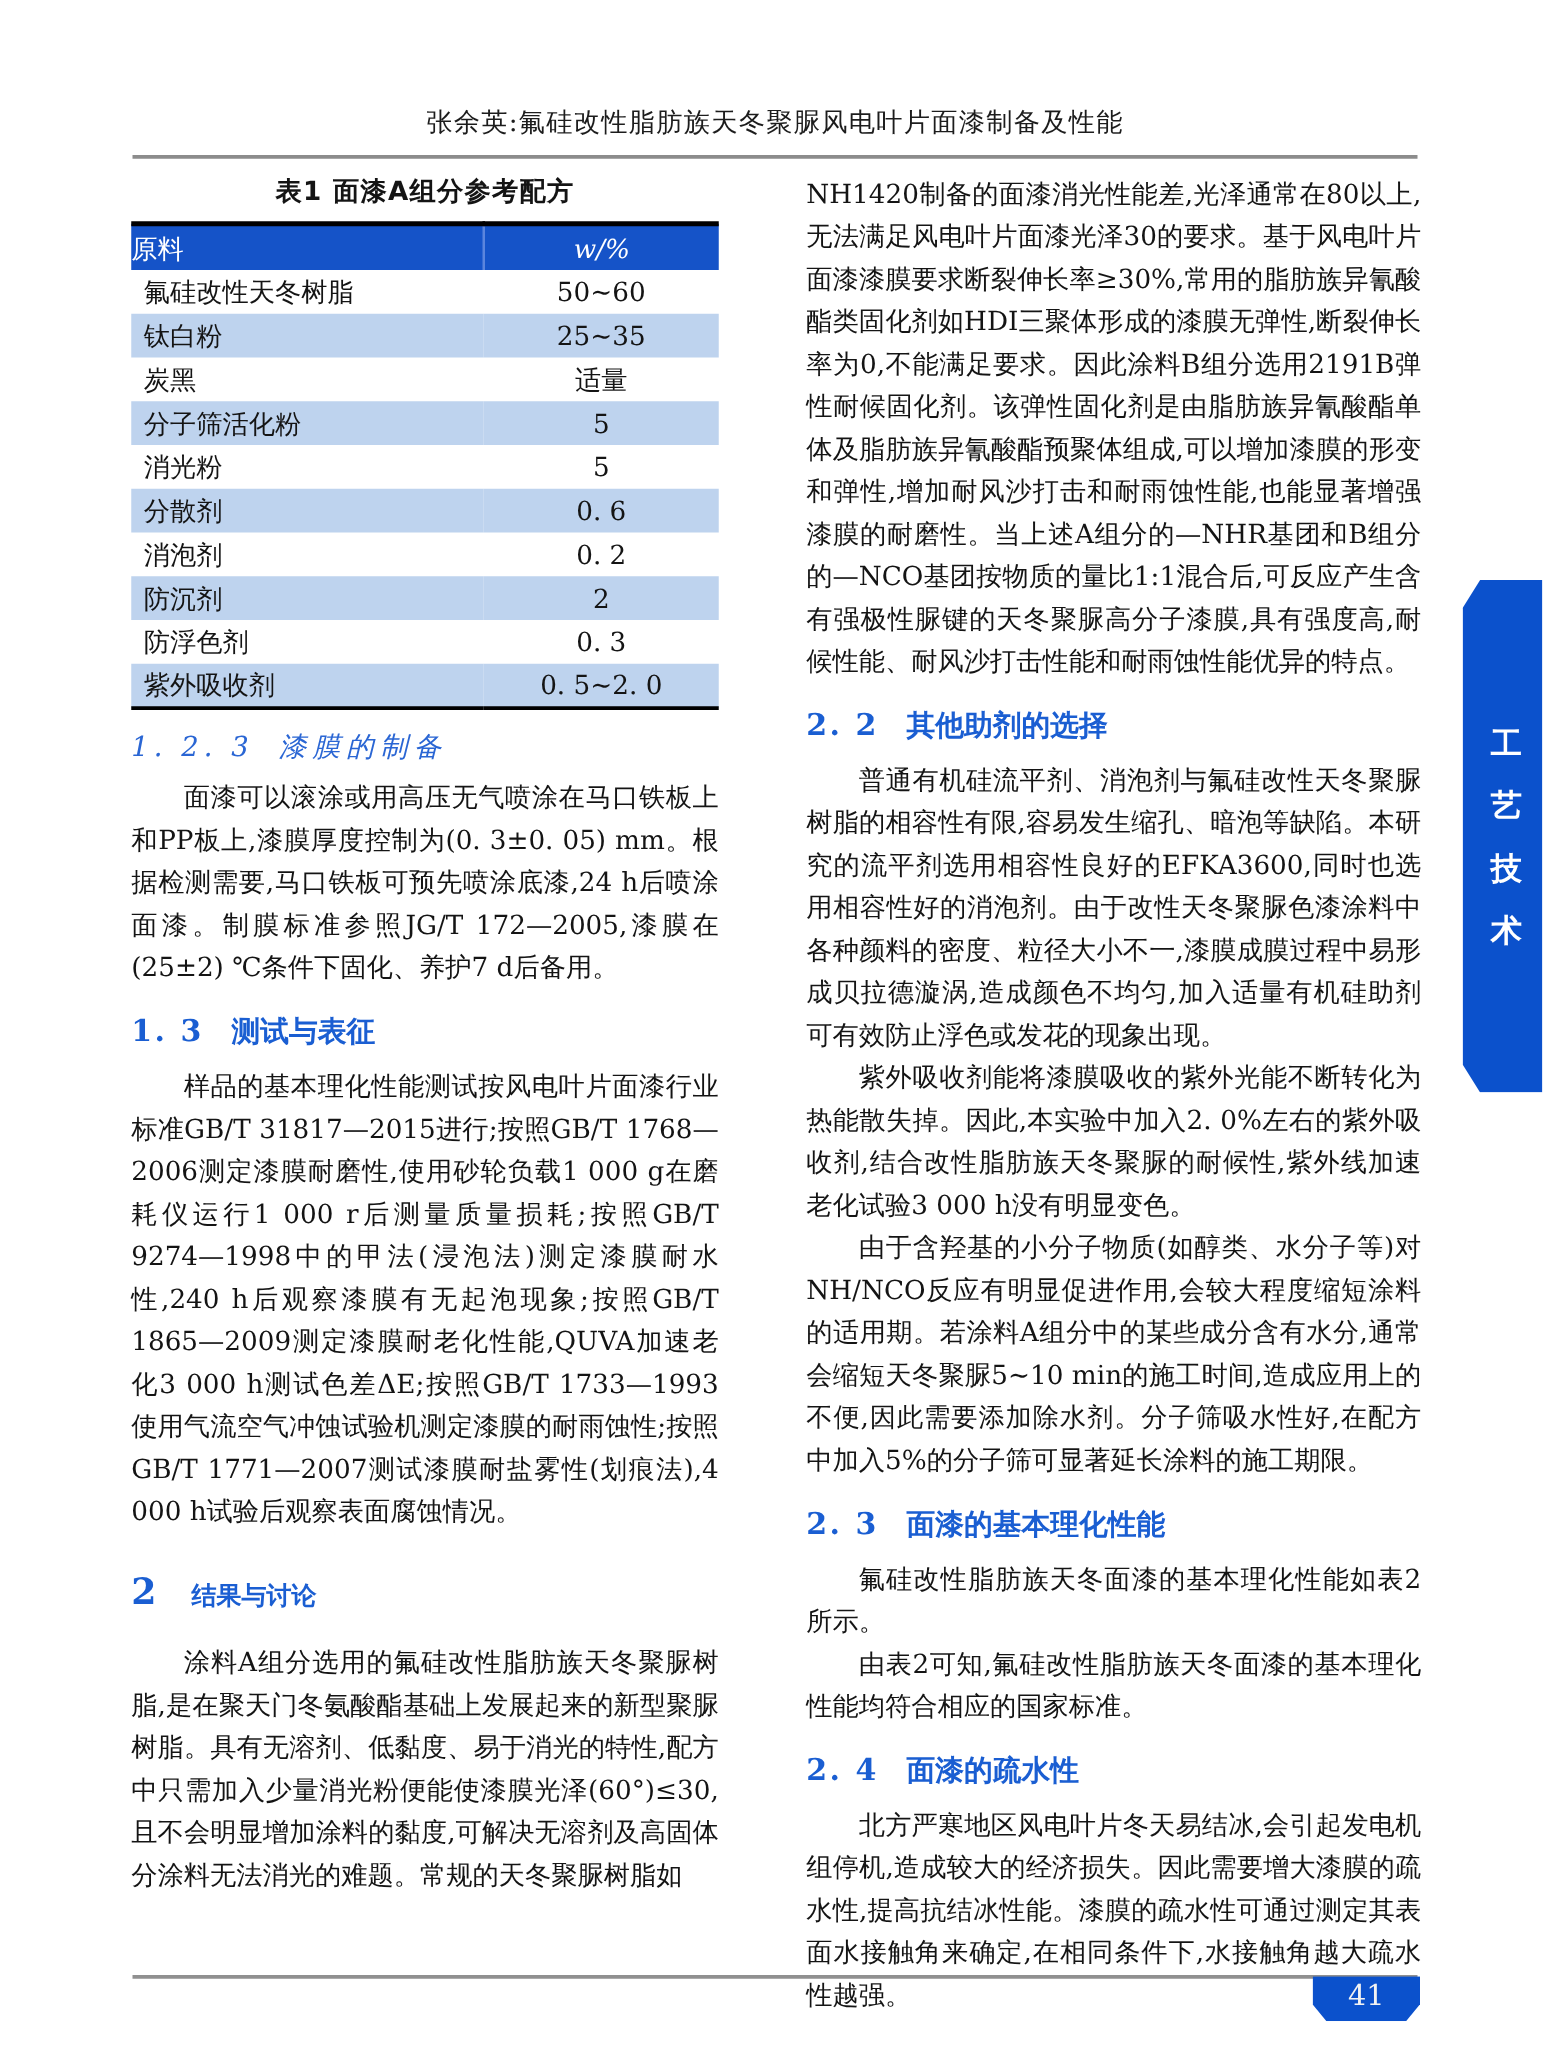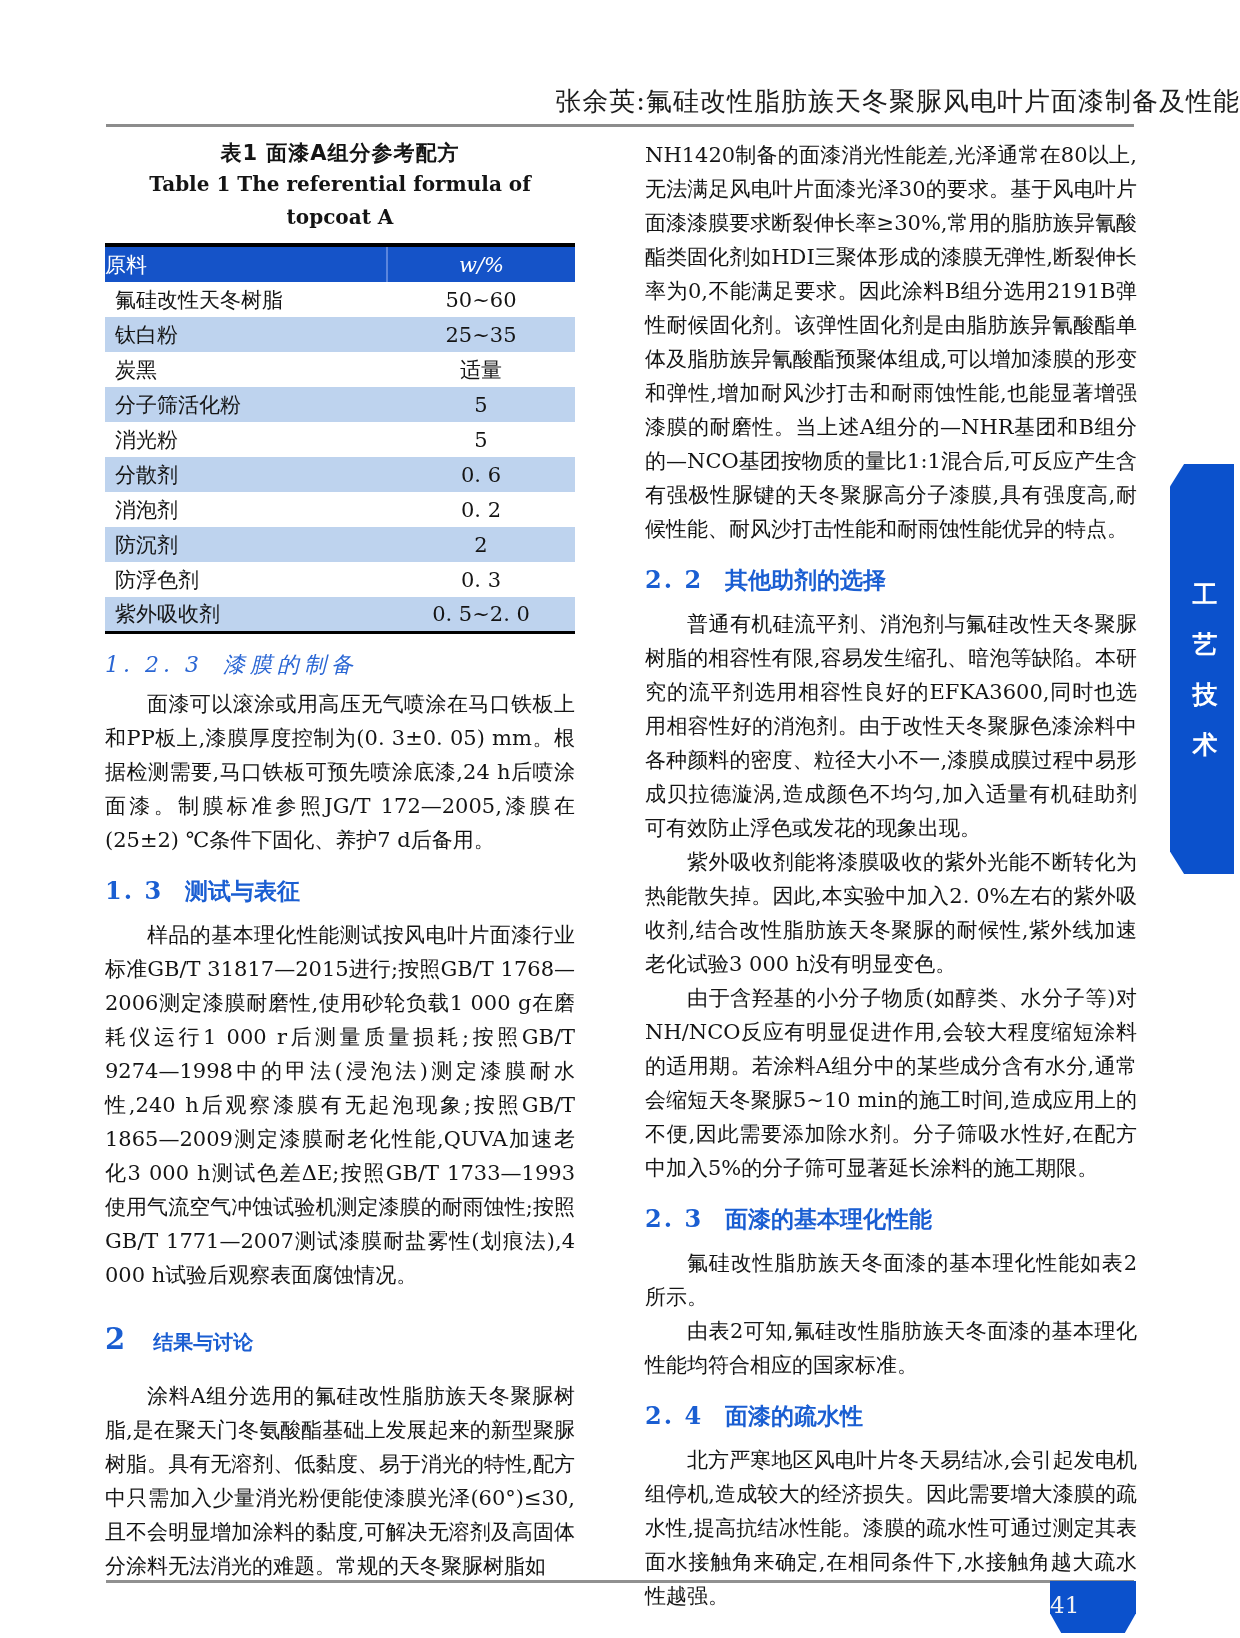--- a/index.html
+++ b/index.html
@@ -9,22 +9,22 @@
     width: 1240px;
     height: 1638px;
     background: #ffffff;
     font-family: "DejaVu Serif", "Liberation Serif", serif;
     color: #141414;
     overflow: hidden;
   }
   .running-head {
     position: absolute;
     top: 84px; left: 0; right: 0;
-    text-align: right;
-    font-size: 26px;
+    text-align: center;
+    font-size: 21px;
     letter-spacing: 1px;
     color: #1c1c1c;
   }
   .head-rule {
     position: absolute;
     top: 124px; left: 106px;
     width: 1028px; height: 3px;
     background: #8c8c8c;
   }
   .col { position: absolute; top: 138px; }
@@ -127,42 +127,41 @@
   }
   .foot-rule {
     position: absolute;
     top: 1580px; left: 106px;
     width: 1028px; height: 3px;
     background: #909090;
   }
   .page-num {
     position: absolute;
     left: 1050px; top: 1581px;
-    width: 86px; height: 52px;
+    width: 86px; height: 36px;
     background: #0b51cc;
     clip-path: polygon(0 0, 100% 0, 100% 62%, 87% 100%, 13% 100%, 0 62%);
-    display: flex; align-items: center; 
+    display: flex; align-items: center; justify-content: center;
   }
   .page-num span {
     color: #f2f2f2;
     font-size: 23px;
     margin-bottom: 4px;
   }
 </style>
 </head>
 <body>
 
 <div class="page">
 
   <div class="running-head">张余英:氟硅改性脂肪族天冬聚脲风电叶片面漆制备及性能</div>
   <div class="head-rule"></div>
 
   <div class="col col-left">
     <div class="tbl-title-zh">表1  面漆A组分参考配方</div>
-    <div class="tbl-title-en">Table 1  The referential formula of topcoat A</div>
 
     <table class="t1">
       <thead>
         <tr>
           <th class="c1">原料</th>
           <th class="c2">w/%</th>
         </tr>
       </thead>
       <tbody>
         <tr>

